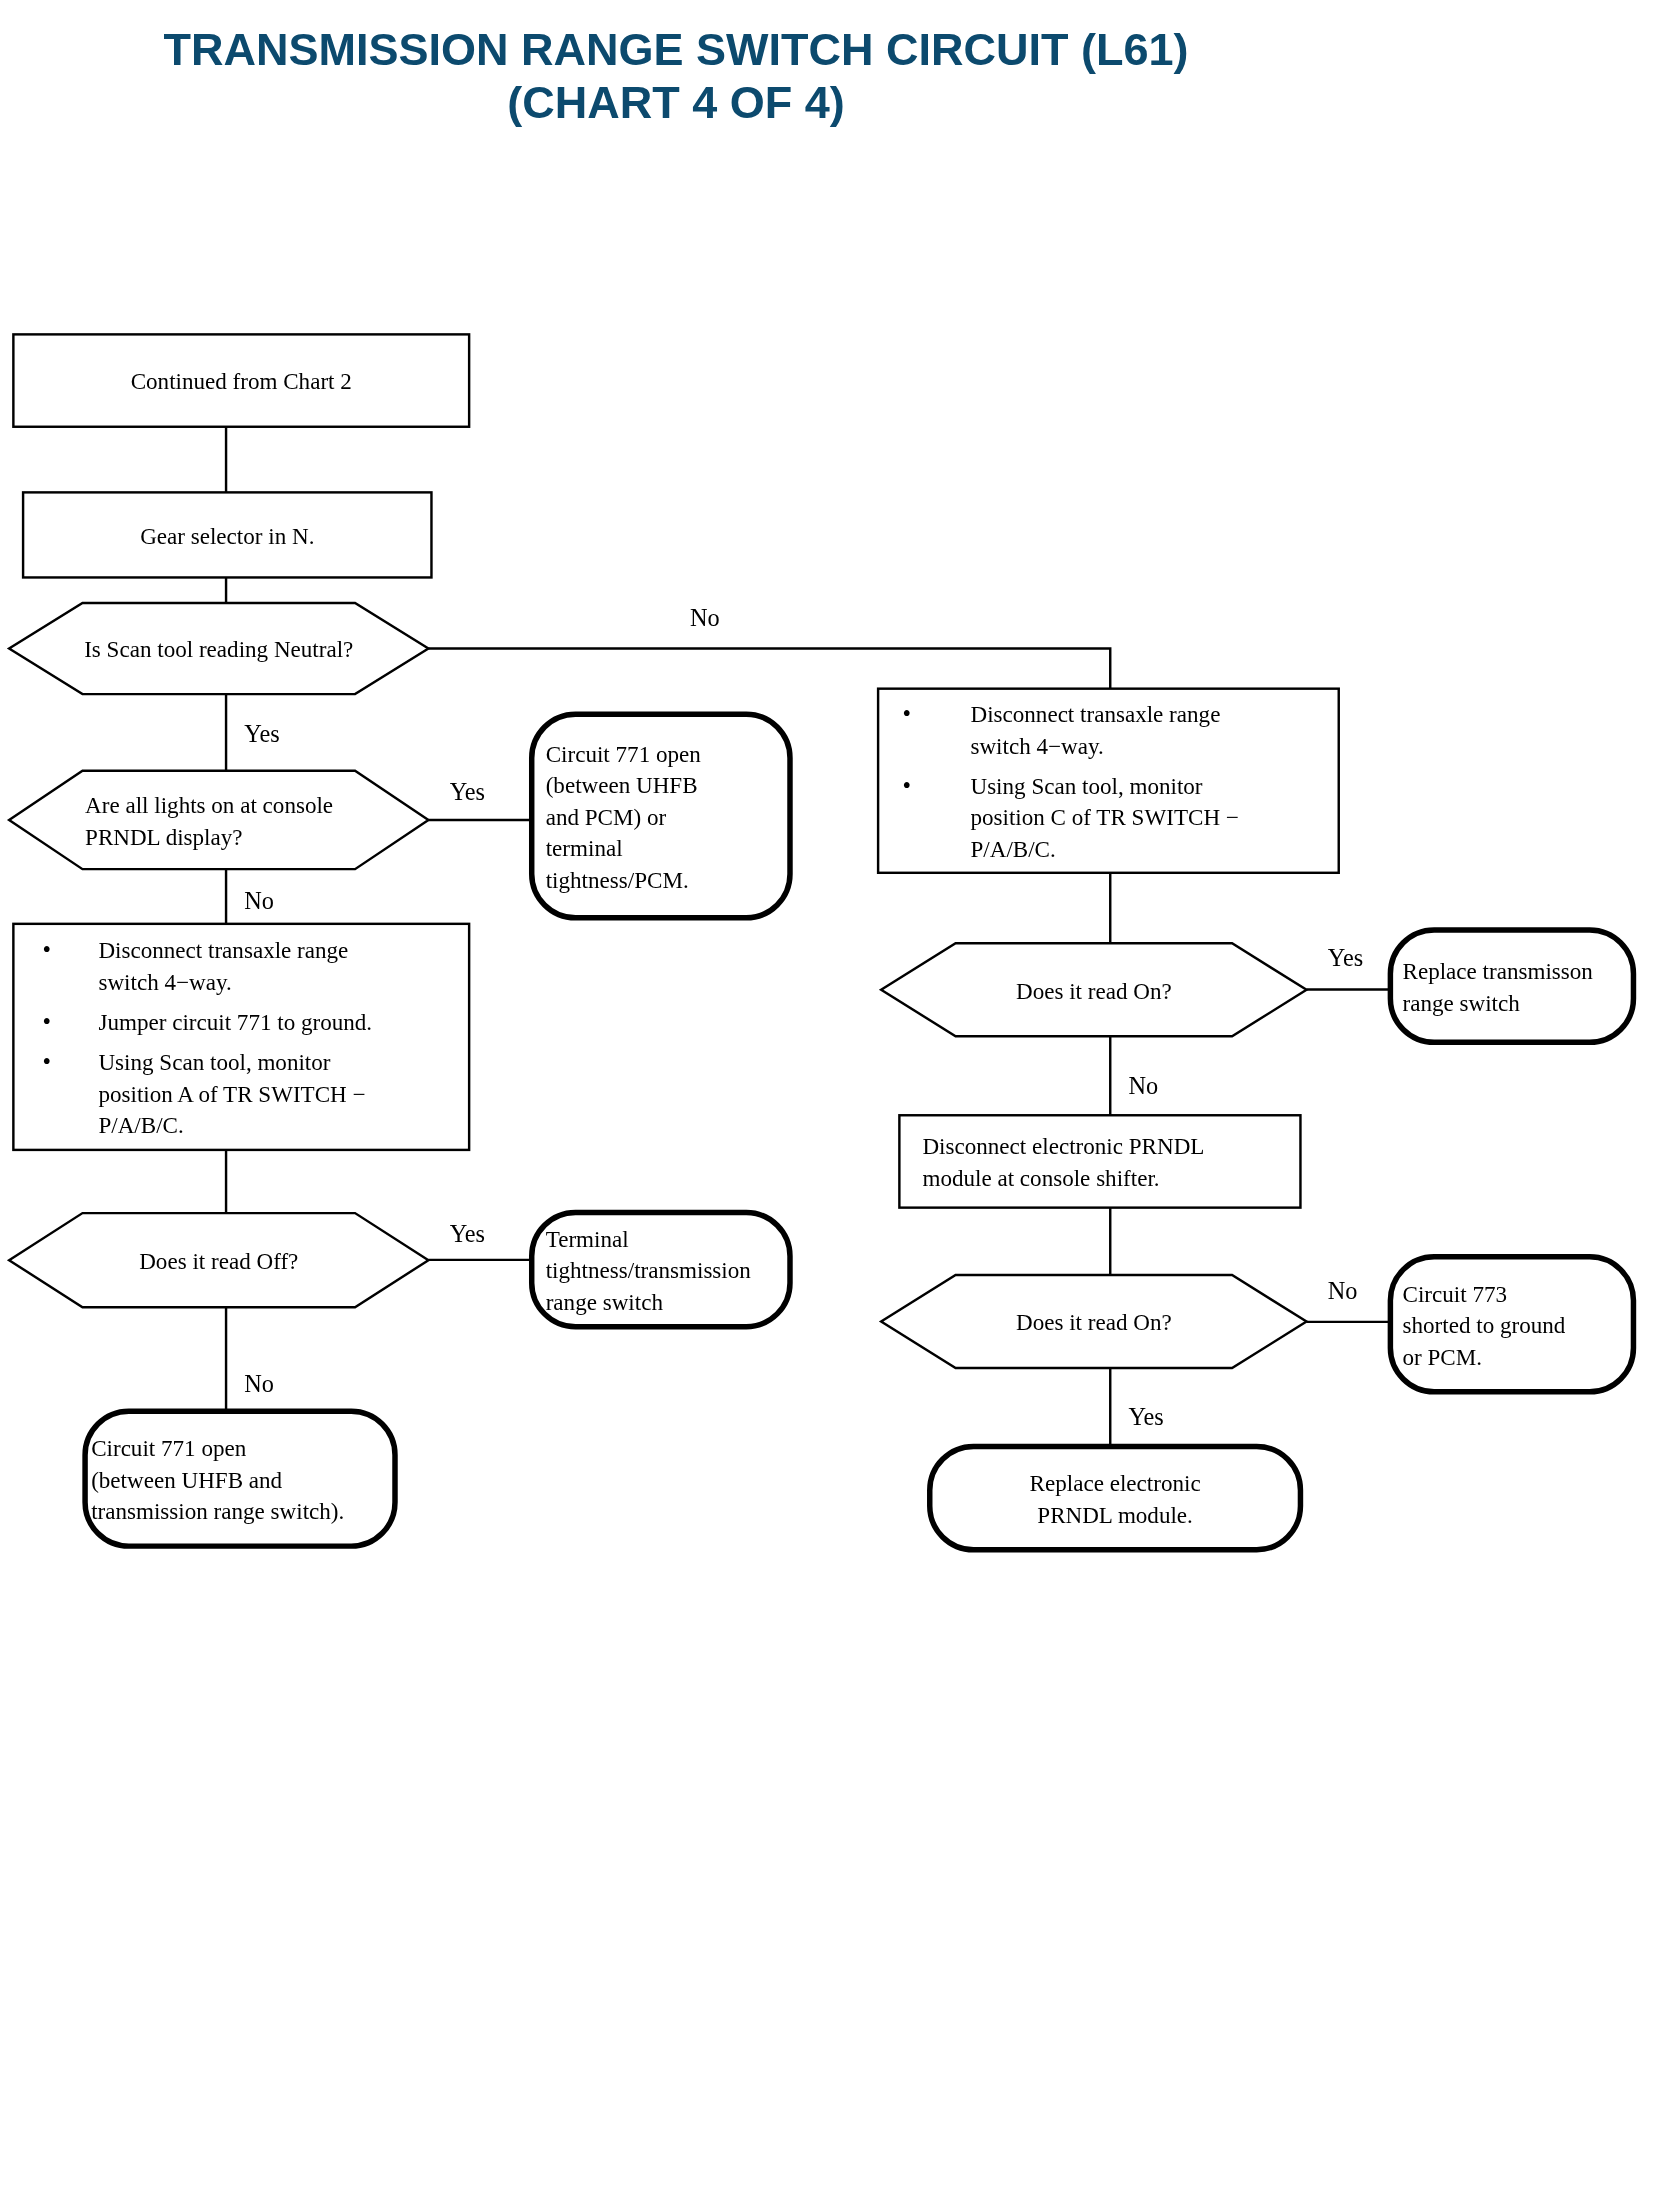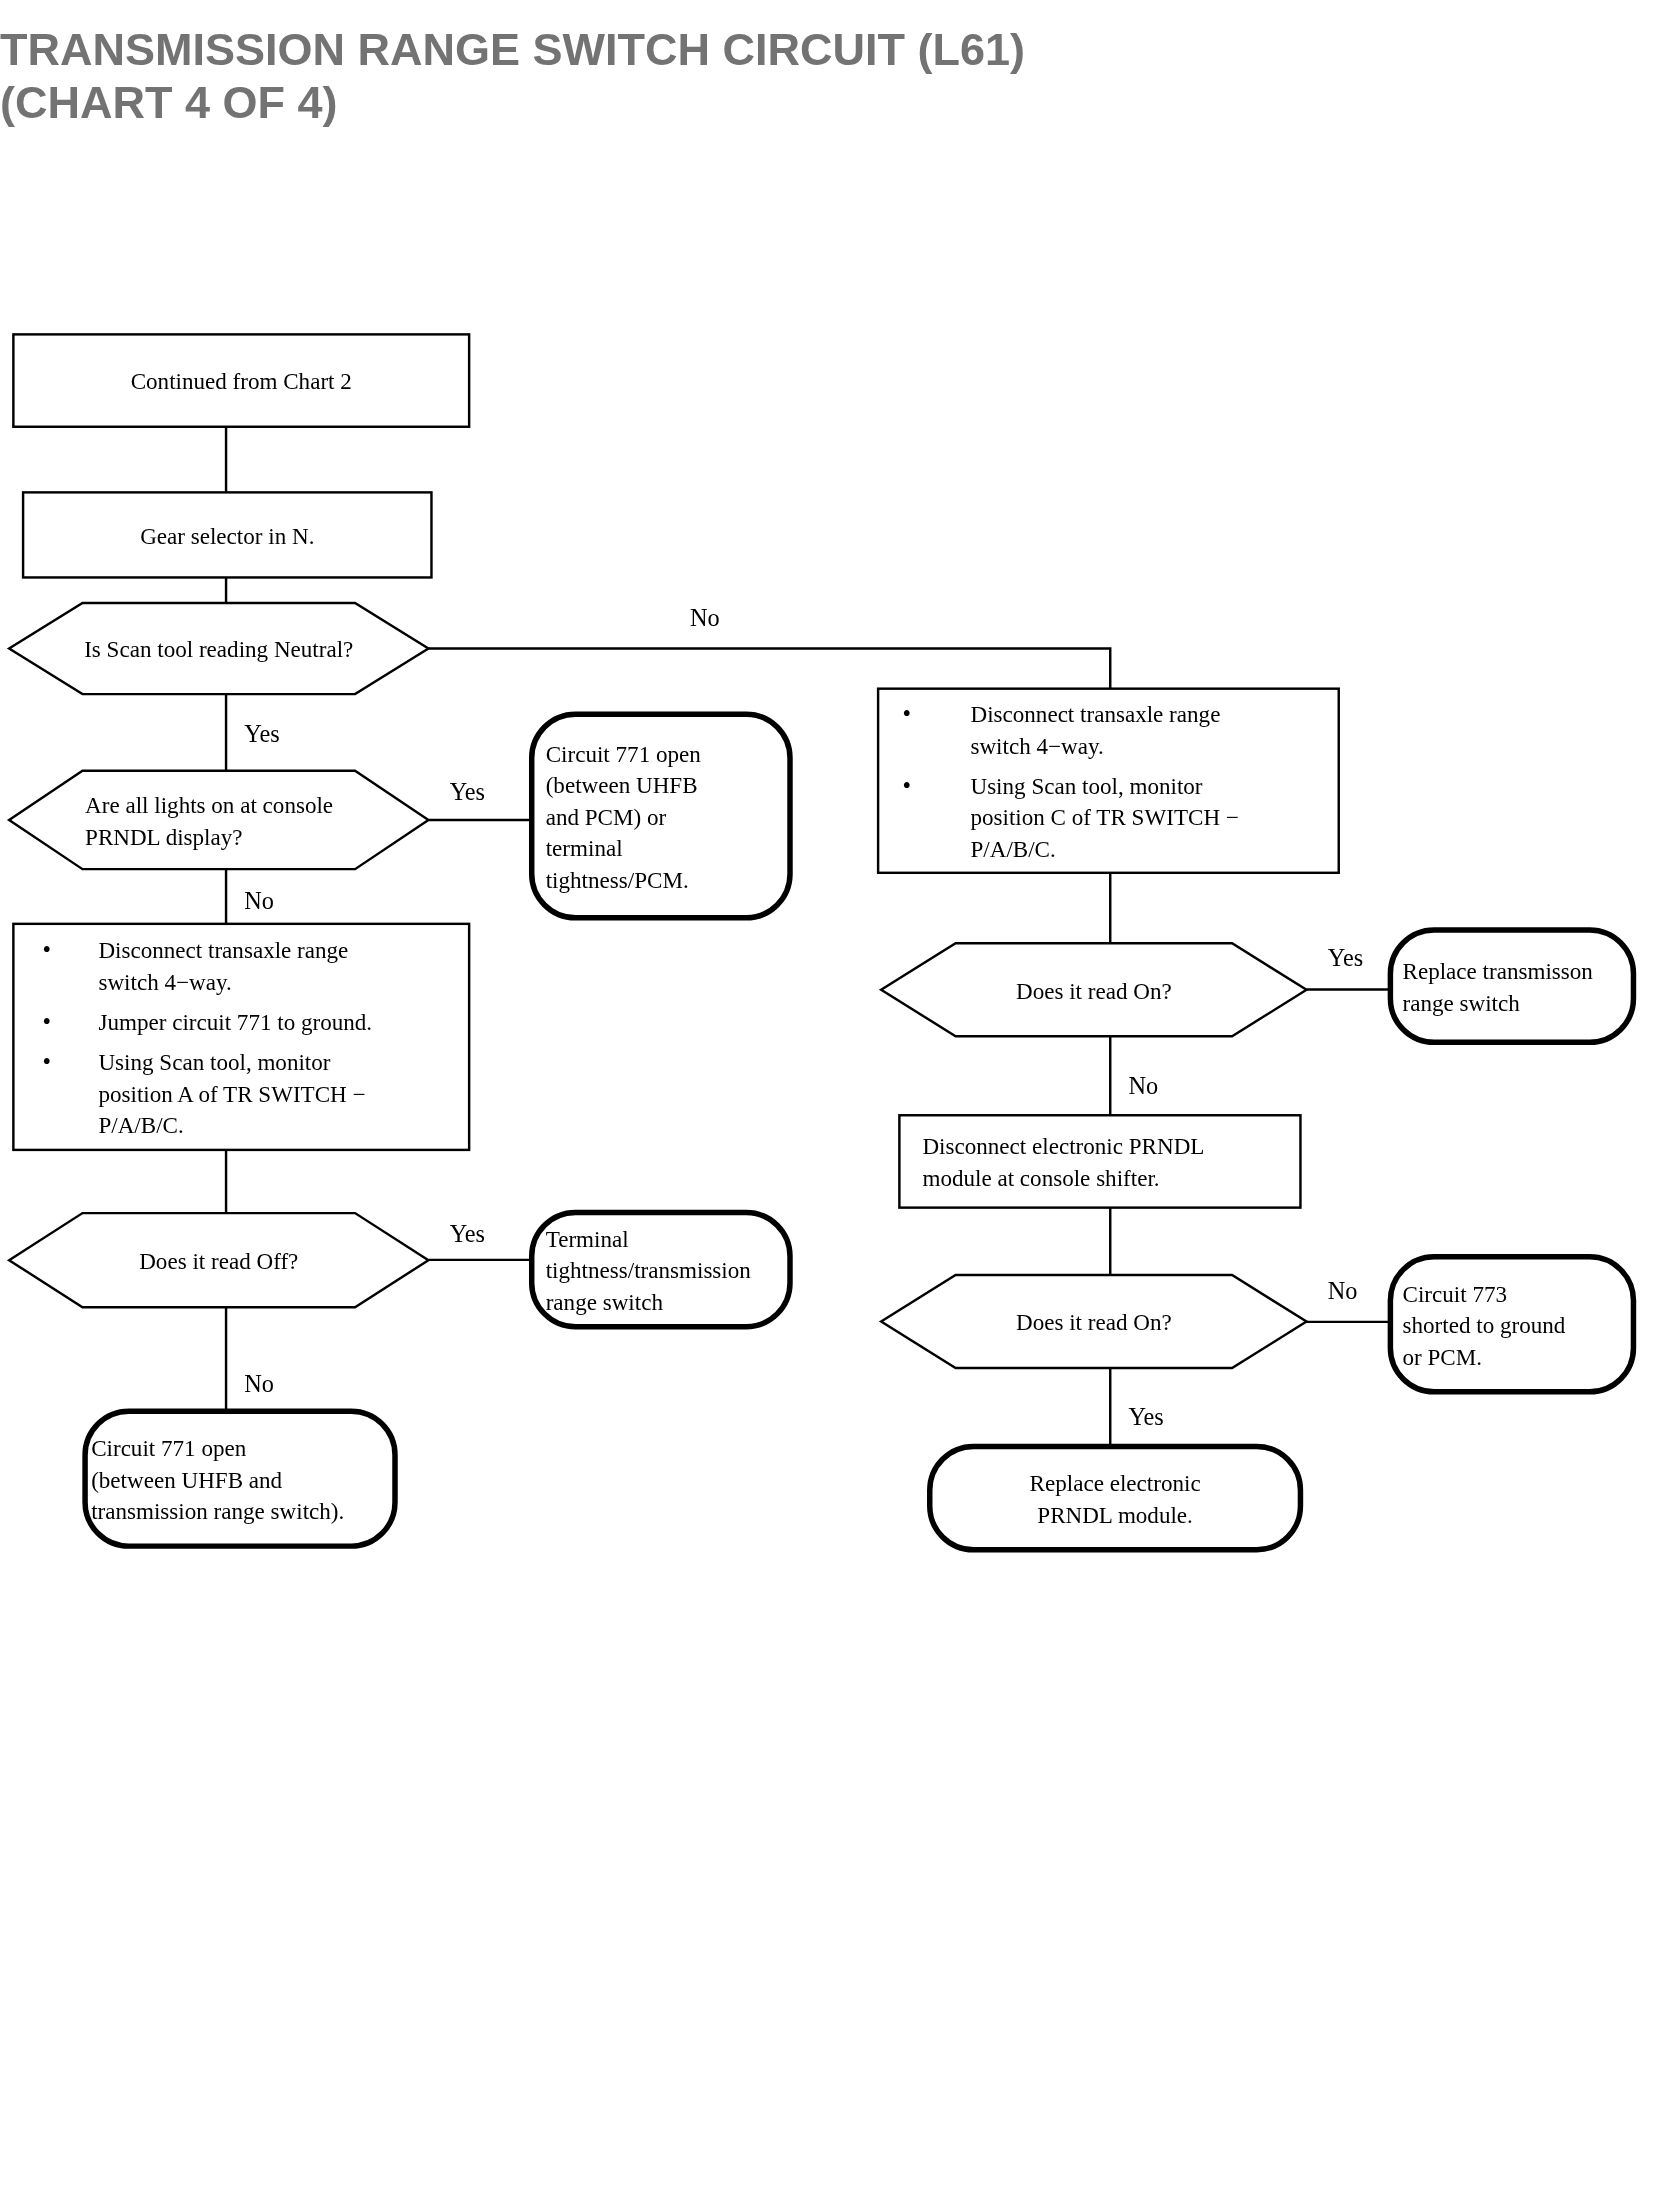--- a/index.html
+++ b/index.html
@@ -19,26 +19,27 @@
     left: 0;
     top: 0;
     width: 1676px;
     height: 2205px;
   }
   .page-title {
     position: absolute;
     left: 0;
     top: 24px;
     width: 1352px;
+    text-align: center;
     font-family: "Liberation Sans", "DejaVu Sans", sans-serif;
     font-weight: bold;
     font-size: 45px;
     line-height: 1.17;
     letter-spacing: 0px;
-    color: #737373;
+    color: #0c4a6e;
     white-space: pre-line;
   }
   svg#flow {
     position: absolute;
     left: 0;
     top: 0;
     width: 1676px;
     height: 2205px;
   }
   svg#flow .shape-thin {

